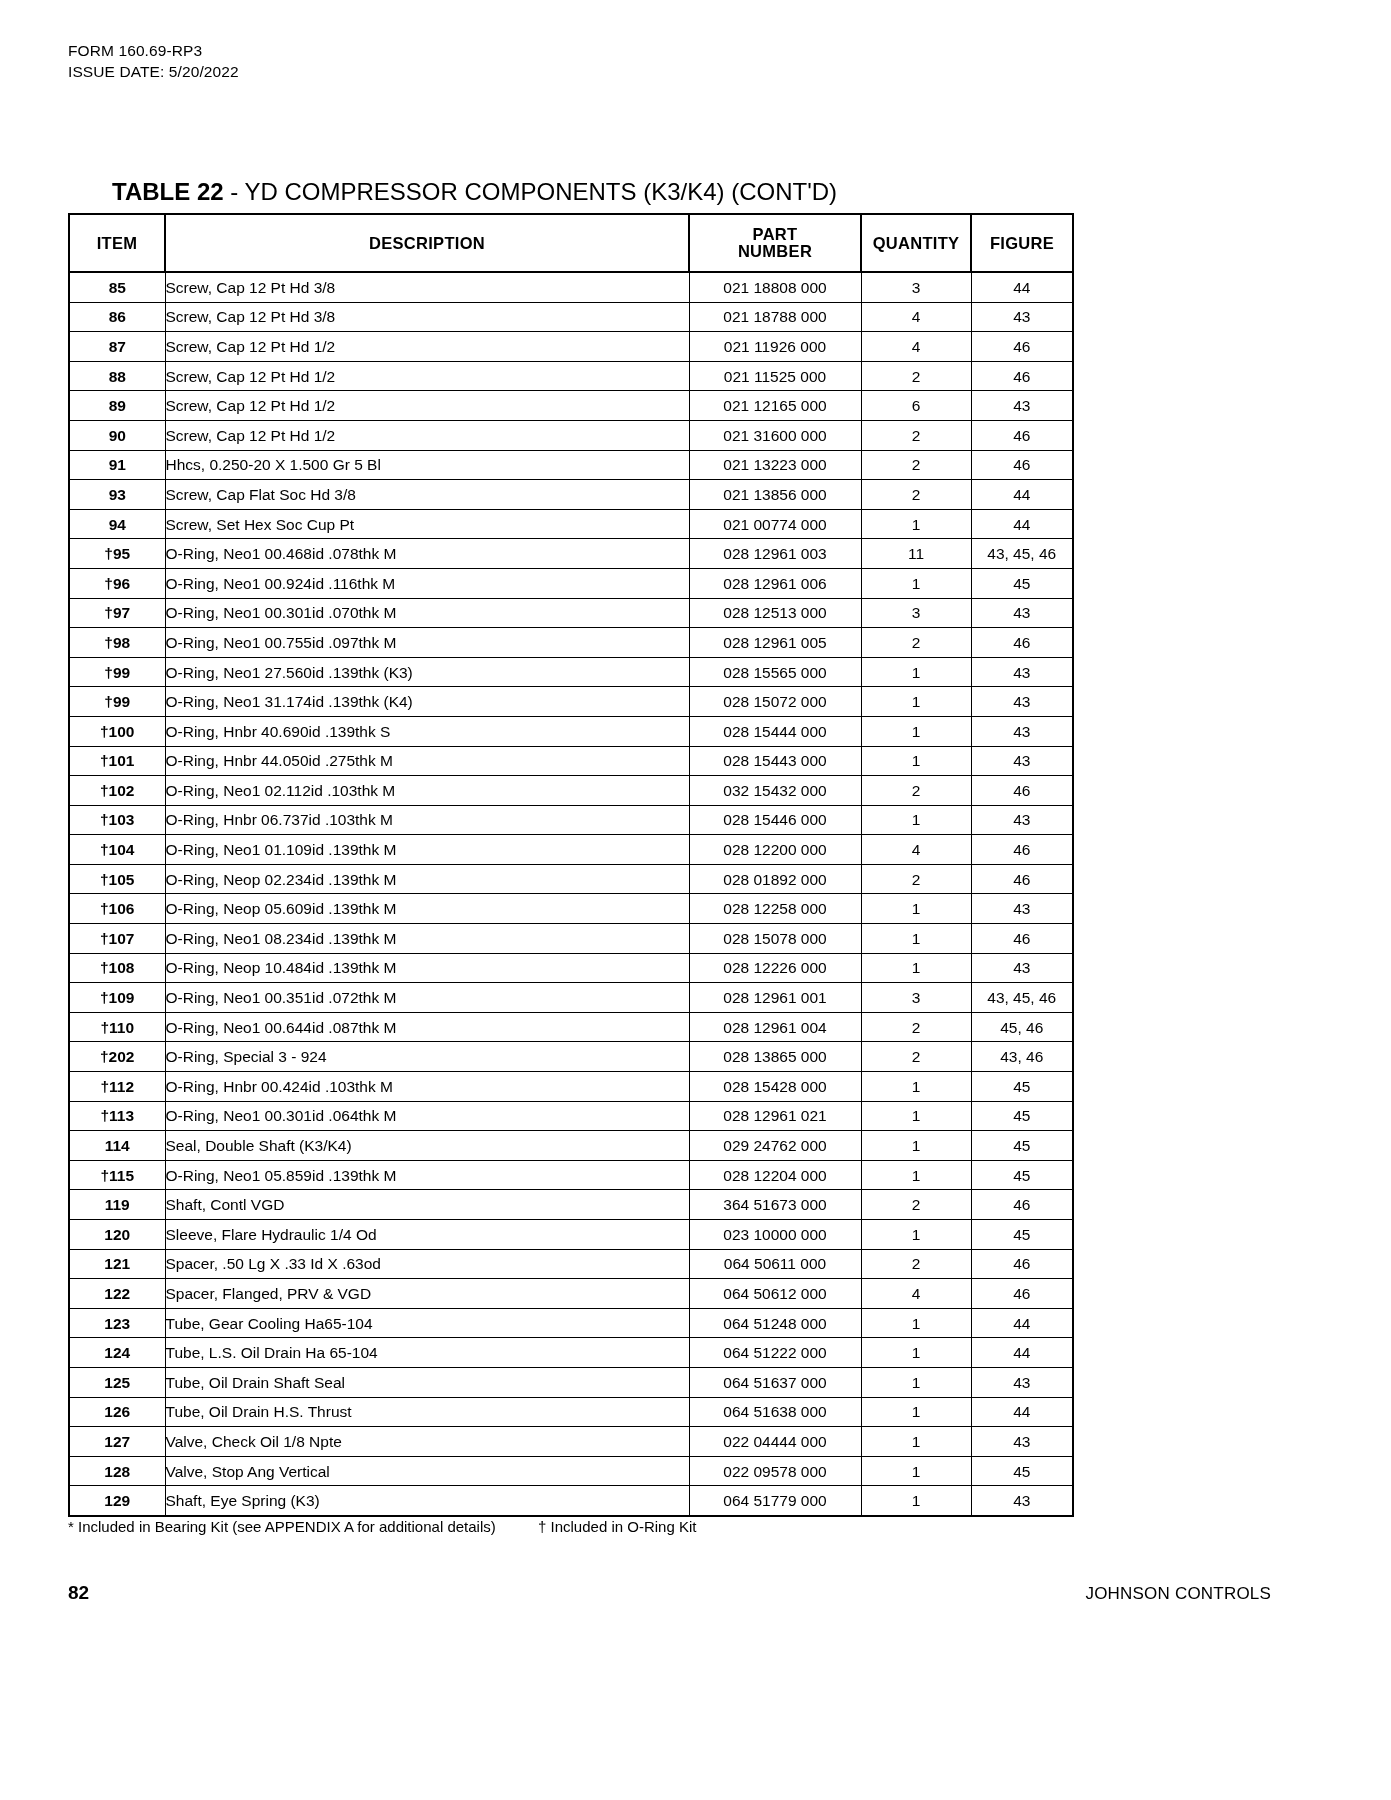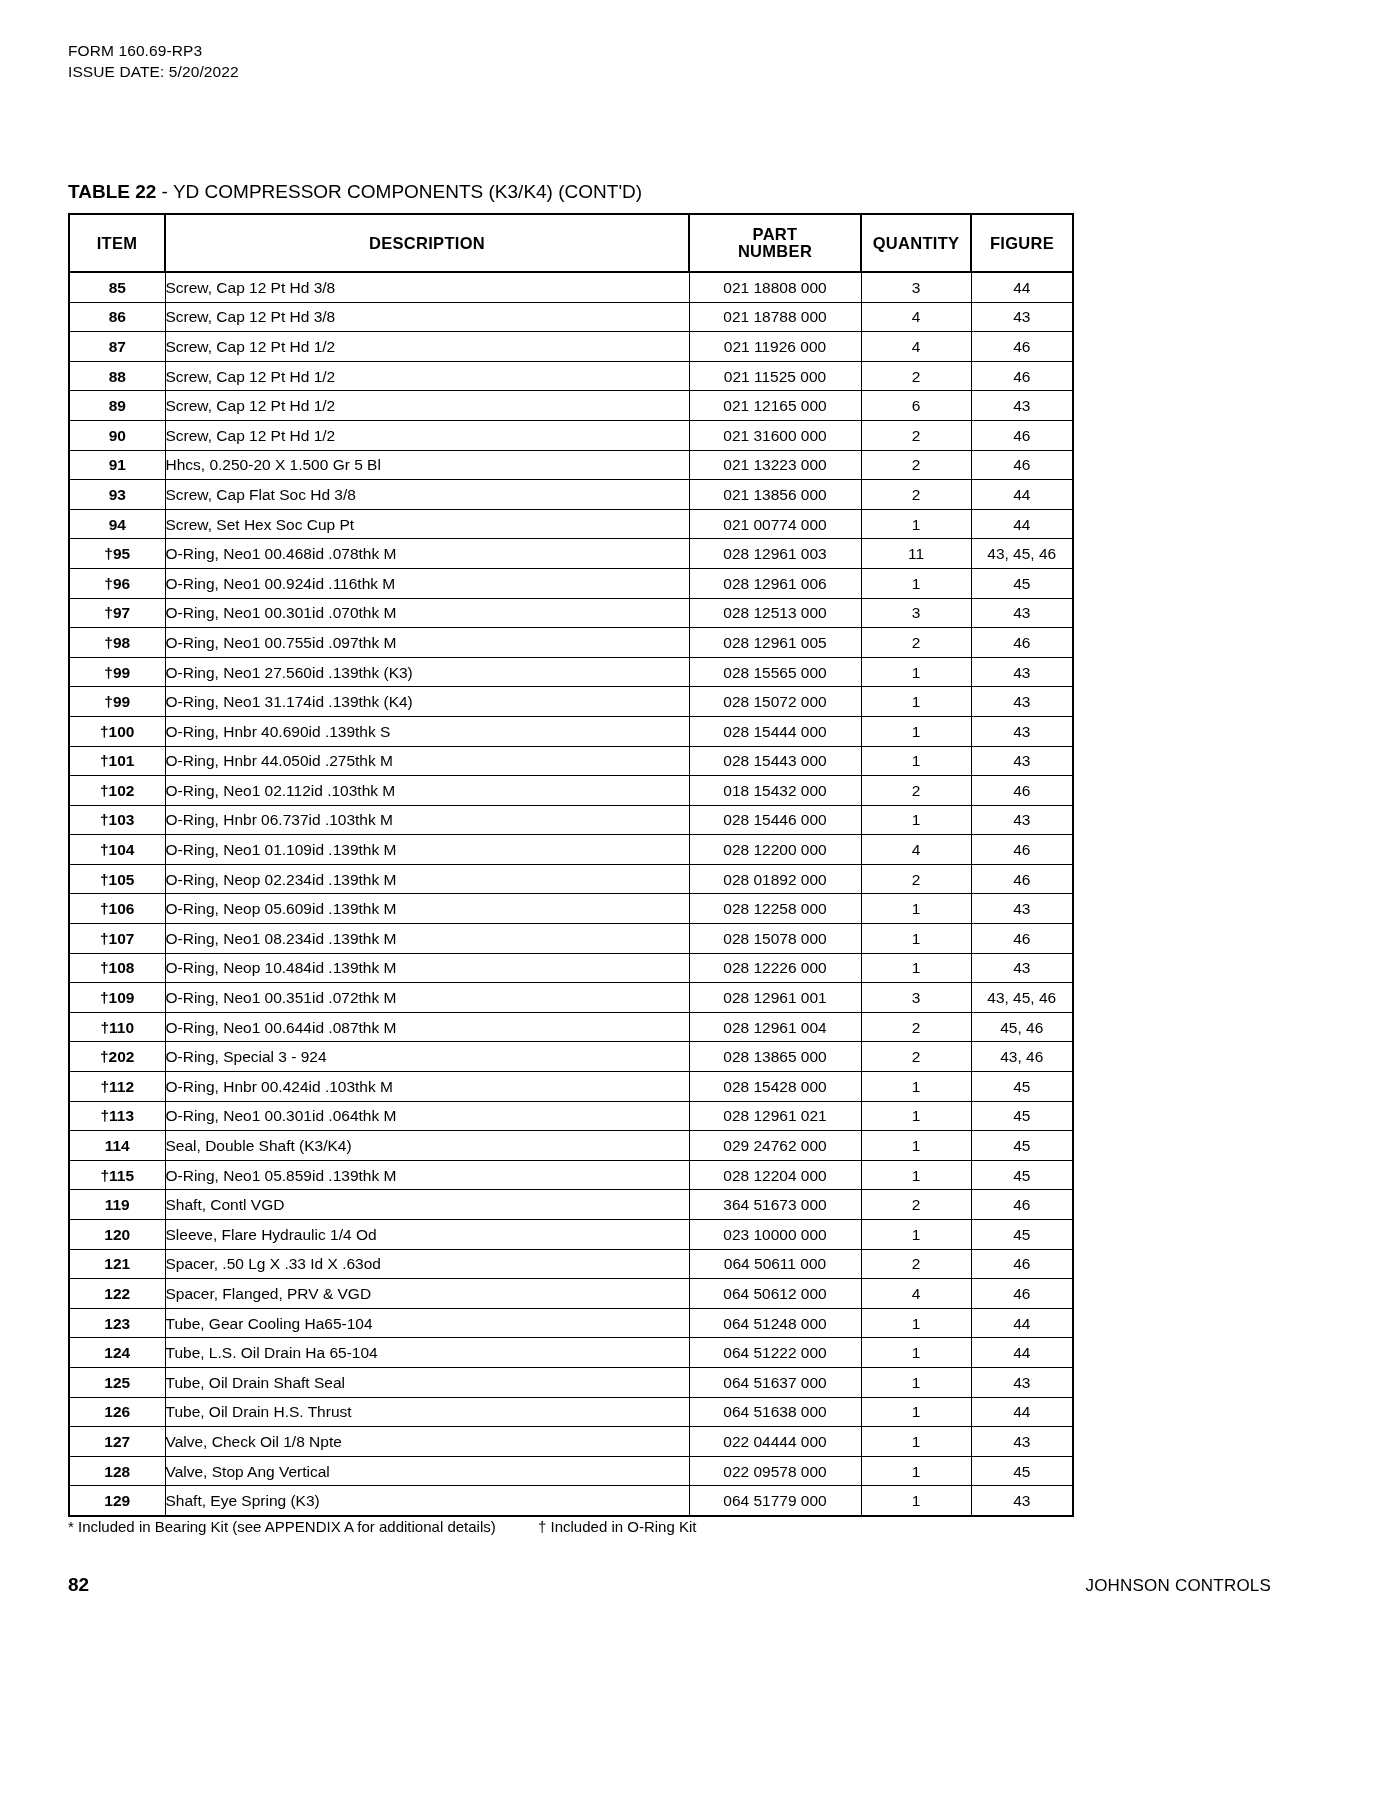--- a/index.html
+++ b/index.html
@@ -28,23 +28,24 @@
     font-size: 15.5px;
     line-height: 21px;
     letter-spacing: 0.1px;
     margin-top: 4px;
   }
   .doc-header div { white-space: nowrap; }
 
   
   .table-caption {
     margin-top: 98px;
-    font-size: 19px;
+    font-size: 24px;
     line-height: 24px;
     white-space: nowrap;
+    margin-left: 44px;
   }
   .table-caption .tbl-num { font-weight: bold; }
 
   
   table.parts {
     border-collapse: collapse;
     width: 1004px;
     margin-top: 9px;
     table-layout: fixed;
   }
@@ -107,21 +108,21 @@
     display: flex;
   }
   .footnotes .fn-bearing { width: 470px; white-space: nowrap; }
   .footnotes .fn-oring   { white-space: nowrap; text-align: center; }
 
   
   .page-footer {
     position: absolute;
     left: 68px;
     right: 68px;
-    bottom: 204px;
+    bottom: 196px;
     display: flex;
     align-items: baseline;
     justify-content: space-between;
     font-size: 17px;
   }
   .page-footer .page-num {
     font-weight: bold;
     font-size: 19px;
   }
   .page-footer .brand {
@@ -279,21 +280,21 @@
         <tr>
           <td class="item">†101</td>
           <td class="desc">O-Ring, Hnbr 44.050id .275thk M</td>
           <td class="part">028 15443 000</td>
           <td class="qty">1</td>
           <td class="fig">43</td>
         </tr>
         <tr>
           <td class="item">†102</td>
           <td class="desc">O-Ring, Neo1 02.112id .103thk M</td>
-          <td class="part">018 15432 000</td>
+          <td class="part">032 15432 000</td>
           <td class="qty">2</td>
           <td class="fig">46</td>
         </tr>
         <tr>
           <td class="item">†103</td>
           <td class="desc">O-Ring, Hnbr 06.737id .103thk M</td>
           <td class="part">028 15446 000</td>
           <td class="qty">1</td>
           <td class="fig">43</td>
         </tr>

